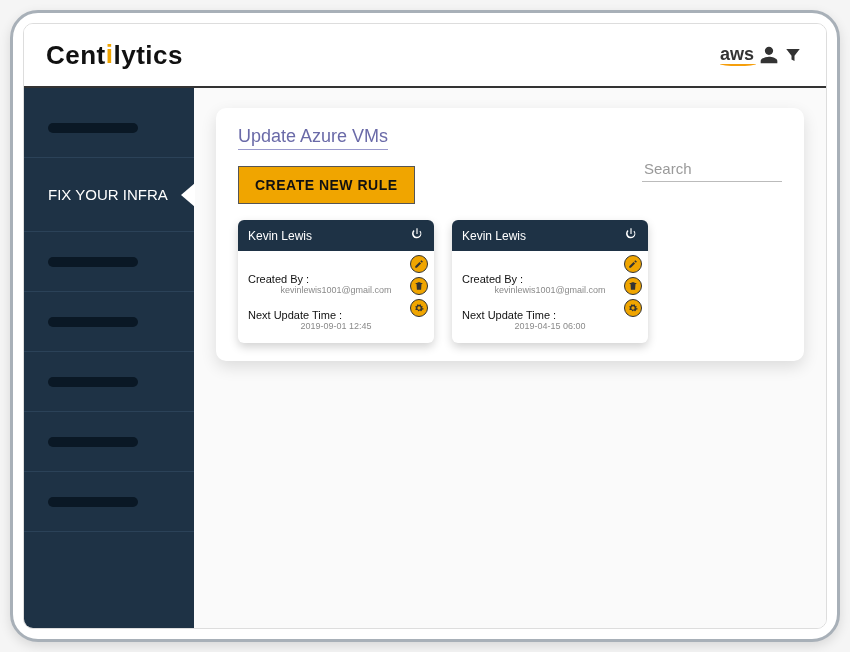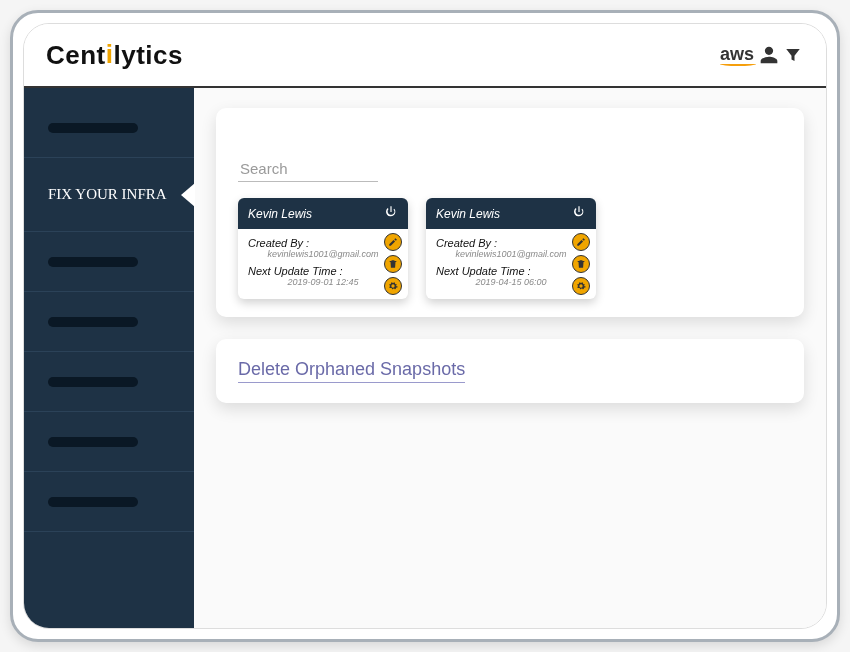--- a/index.html
+++ b/index.html
@@ -18,21 +18,21 @@
     border-radius: 28px;
     background: #fff;
     overflow: hidden;
     box-shadow: 0 4px 12px rgba(0,0,0,0.12);
     position: relative;
     padding: 10px;
   }
   .device-inner {
     width: 100%;
     height: 100%;
-    border-radius: 26px;
+    border-radius: 10px;
     overflow: hidden;
     display: flex;
     flex-direction: column;
     border: 1px solid #ddd;
   }
   
   .topbar {
     height: 64px;
     background: #fff;
     border-bottom: 2px solid #333;
@@ -114,21 +114,20 @@
     background: #1e3245;
     color: #fff;
     font-size: 15px;
     line-height: 1.3;
     height: 74px;
     padding-right: 6px;
   }
   .side-item.active .label {
     color: #fff;
     font-weight: 400;
-    font-family: Liberation Serif, serif;
   }
   .side-item.active::after {
     content: "";
     position: absolute;
     right: -1px;
     top: 50%;
     transform: translateY(-50%);
     width: 0; height: 0;
     border-top: 12px solid transparent;
     border-bottom: 12px solid transparent;
@@ -184,42 +183,41 @@
     background: transparent;
     margin-top: 30px;
   }
   .search-input::placeholder { color: #9a9a9a; }
   .cards-row {
     display: flex;
     gap: 18px;
     margin-top: 16px;
   }
   .rule-card {
-    width: 170px;
+    width: 196px;
     border-radius: 6px;
     overflow: hidden;
     box-shadow: 0 4px 10px rgba(0,0,0,0.18);
     background: #fff;
-    font-style: italic;
   }
   .card-head {
     background: #1e3245;
     color: #fff;
     display: flex;
     align-items: center;
     justify-content: space-between;
     padding: 7px 10px;
     font-size: 12px;
   }
   .card-body {
     padding: 8px 10px 6px 10px;
     position: relative;
     font-size: 11px;
   }
-  .field-label { color: #111; font-size: 11px; margin-top: 0;}
+  .field-label { color: #111; font-size: 11px; margin-top: 14px;}
   .field-value { color: #8a8a8a; font-size: 9px; margin-bottom: 6px; text-align: center;}
   .card-actions {
     position: absolute;
     right: 6px;
     top: 4px;
     display: flex;
     flex-direction: column;
     gap: 4px;
   }
   .action-dot {
@@ -289,20 +287,25 @@
           </div>
         <div class="side-item placeholder">
             <span class="bar"></span>
           </div>
       </div>
 
       <div class="content">
 
         <div class="panel">
           <div class="panel-header-row">
+            <div>
+              <span class="panel-title">Update Azure VMs</span>
+              <br>
+              <button class="create-btn">CREATE NEW RULE</button>
+            </div>
             <input class="search-input" placeholder="Search" style="">
           </div>
 
           <div class="cards-row">
 
             <div class="rule-card">
               <div class="card-head">
                 <span>Kevin Lewis</span>
                 <span>
                   <svg viewBox="0 0 24 24" width="14" height="14" fill="#fff">
@@ -365,22 +368,19 @@
                         <path d="M12 8a4 4 0 1 0 0 8 4 4 0 0 0 0-8zm9 4l2 1-1 3-2-.5a8 8 0 0 1-1.5 1.5l.5 2-3 1-1-2a8 8 0 0 1-2 0l-1 2-3-1 .5-2A8 8 0 0 1 6 16.5L4 17l-1-3 2-1a8 8 0 0 1 0-2L3 10l1-3 2 .5A8 8 0 0 1 7.5 6L7 4l3-1 1 2a8 8 0 0 1 2 0l1-2 3 1-.5 2A8 8 0 0 1 18 7.5L20 7l1 3-2 1a8 8 0 0 1 0 2z"></path>
                       </svg>
                     </span>
                 </div>
               </div>
             </div>
 
           </div>
         </div>
 
-        <div class="panel collapsed">
-          <span class="panel-title">Delete Orphaned Snapshots</span>
-        </div>
 
 
       </div>
     </div>
 
   </div>
 </div>
 
 </body></html>

